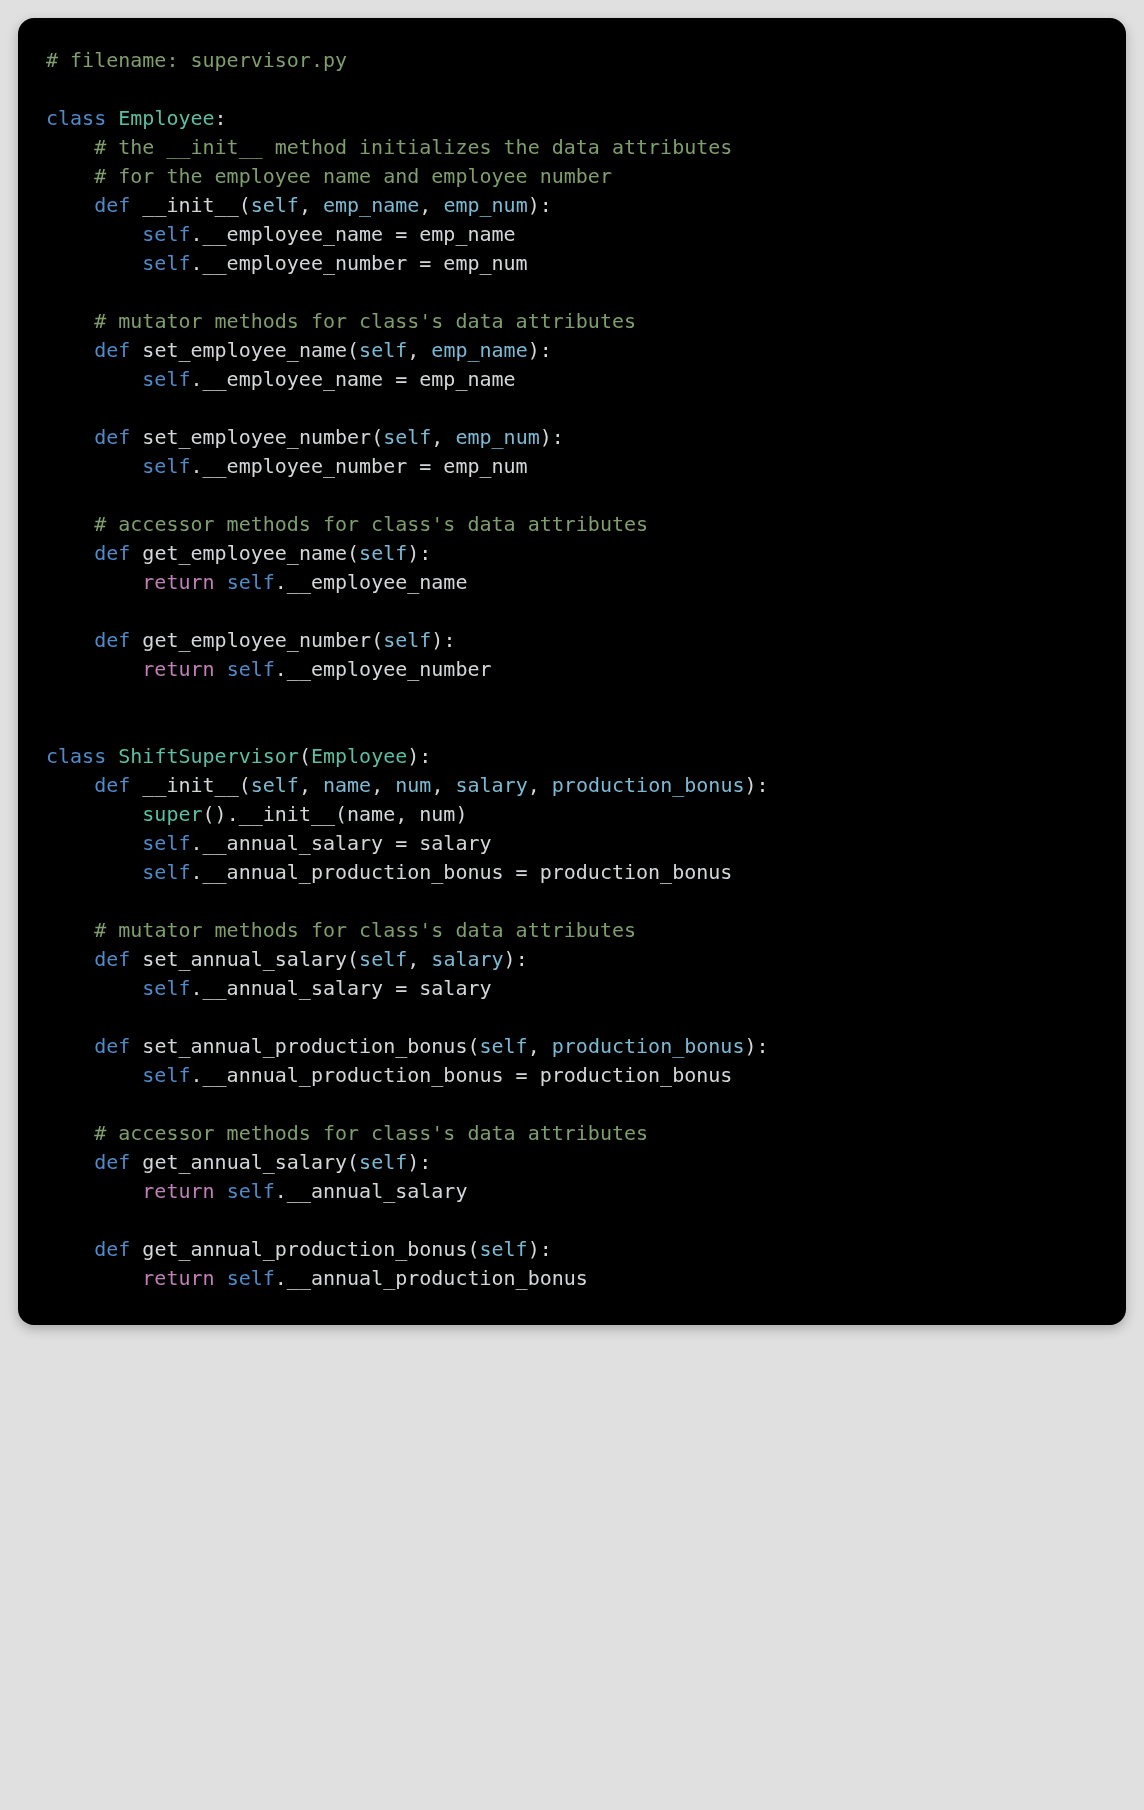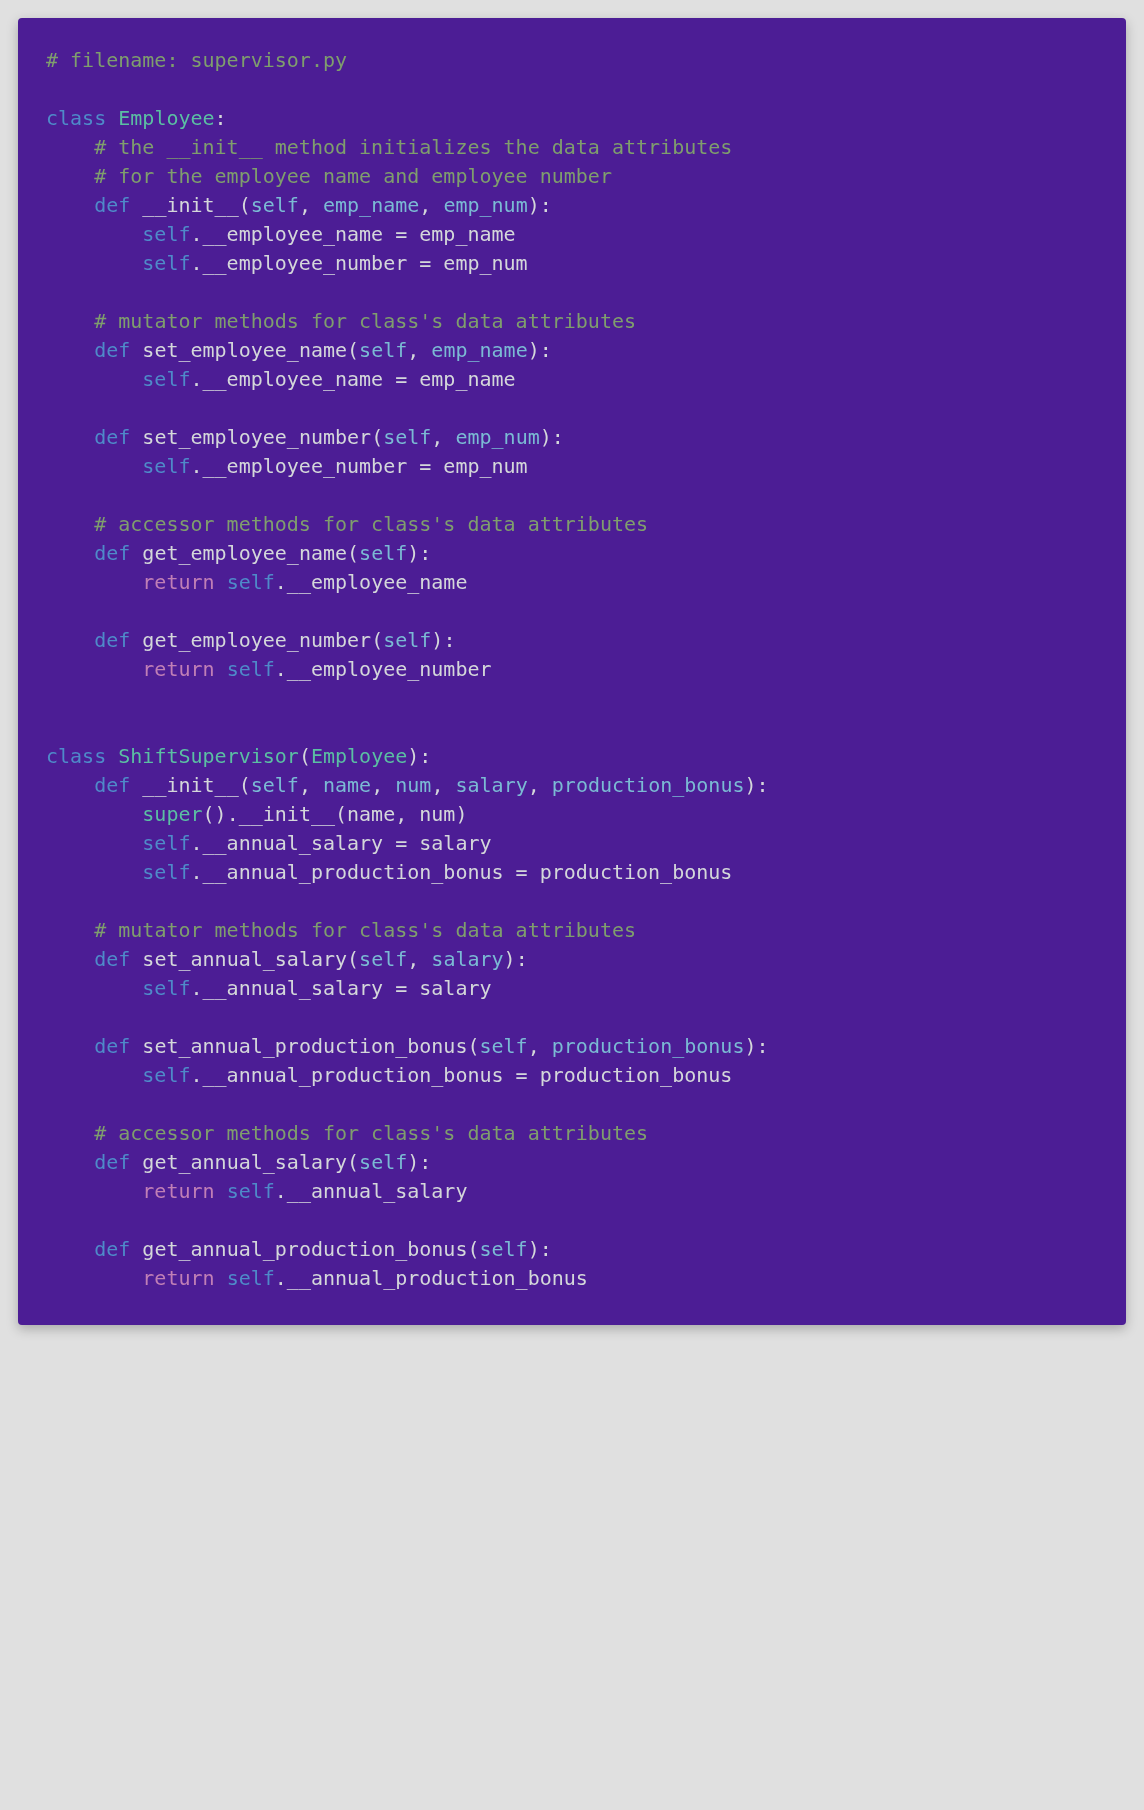--- a/index.html
+++ b/index.html
@@ -2,22 +2,22 @@
 <html><head>
 <meta charset="utf-8">
 <style>
   body {
     margin: 0;
     padding: 18px;
     background: #e0e0e0;
     font-family: "SFMono-Regular", Consolas, "Liberation Mono", Menlo, monospace;
   }
   .code-card {
-    background: #4c1d95;
-    border-radius: 4px;
+    background: #000000;
+    border-radius: 16px;
     padding: 28px 28px 32px 28px;
     box-shadow: 0 4px 12px rgba(0,0,0,0.25);
   }
   pre {
     margin: 0;
     white-space: pre;
     font-size: 20px;
     line-height: 1.45;
     color: #d4d7da;
   }

